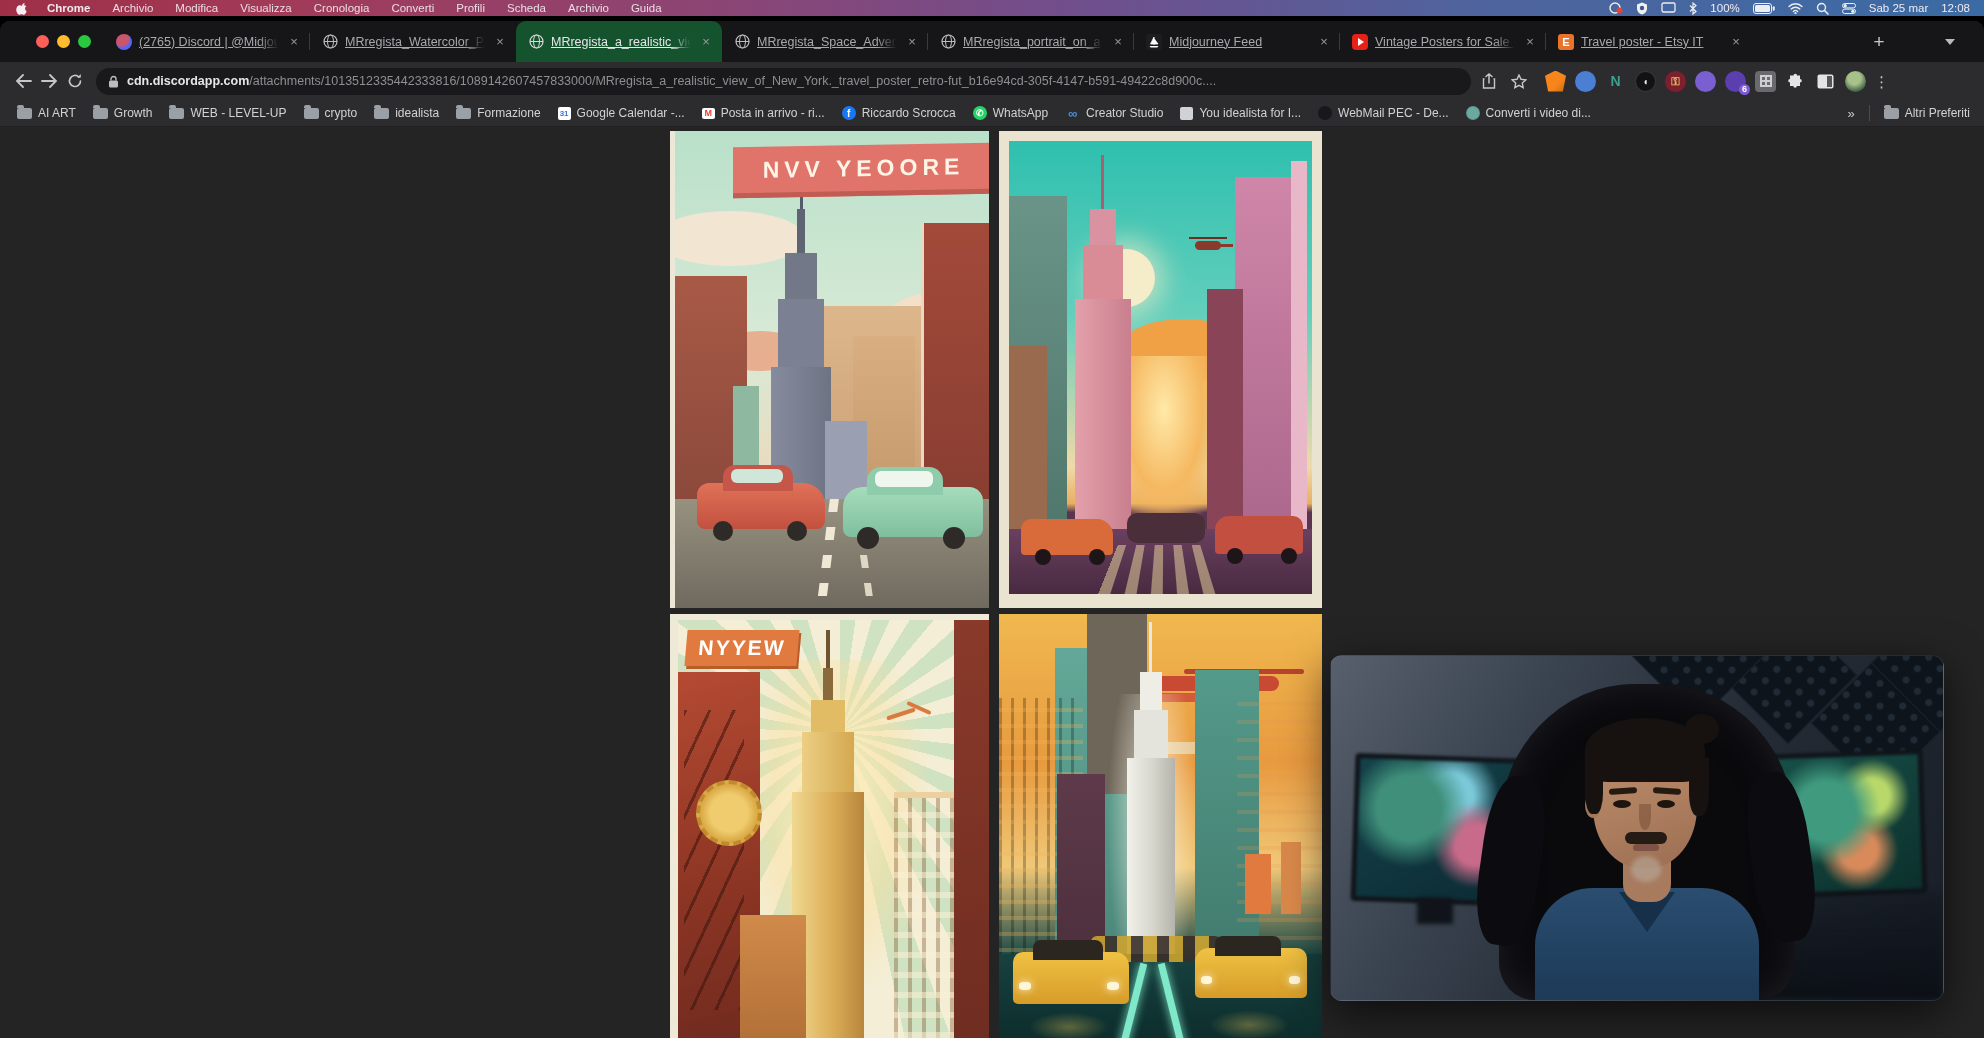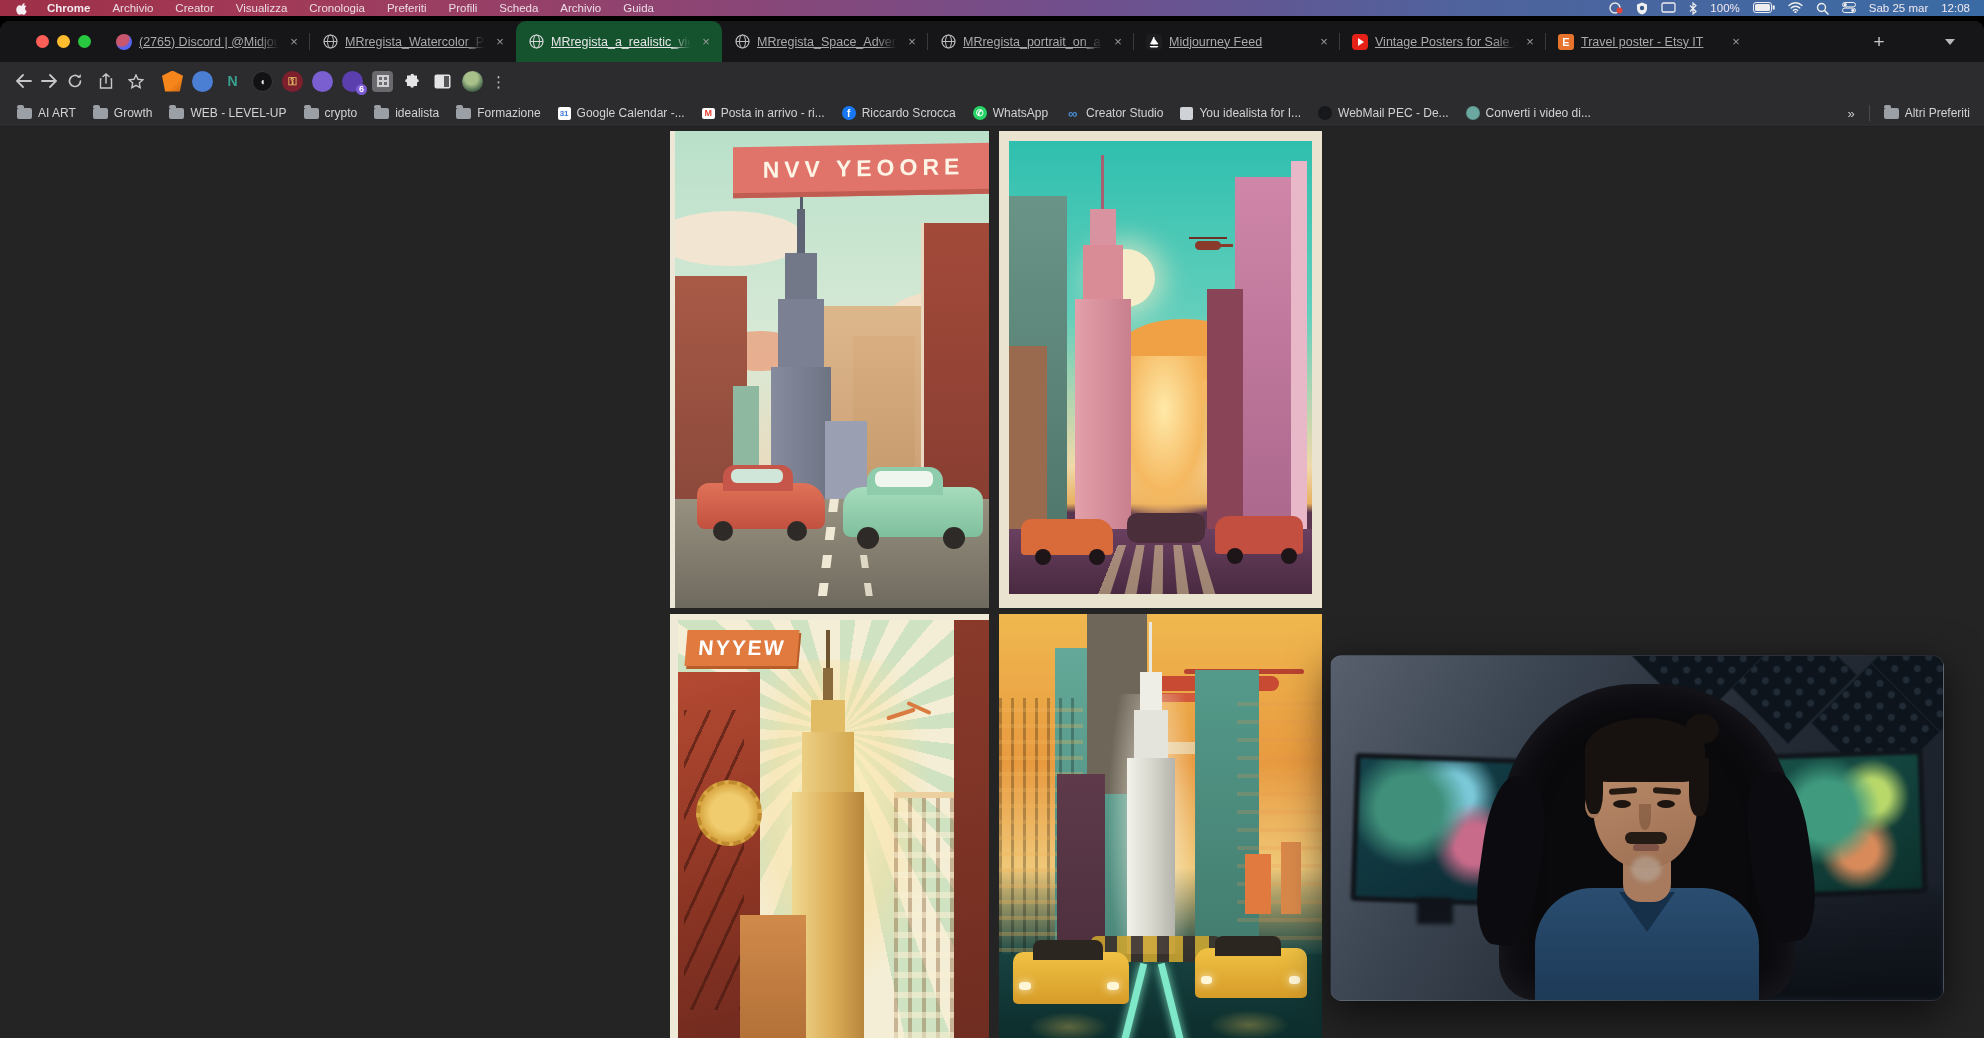--- a/index.html
+++ b/index.html
@@ -6,21 +6,21 @@
   body{width:1984px;height:1038px;background:#000;overflow:hidden;
        font-family:"Liberation Sans",sans-serif;position:relative;}
 
   
   #menubar{position:absolute;left:0;top:0;width:1984px;height:16px;
     background:linear-gradient(90deg,#9e2f47 0%,#a23a58 14%,#8e4472 34%,#6f4f8d 55%,#4f639d 74%,#3a6ba4 100%);
     display:flex;align-items:center;color:#f2e9ef;font-size:11.5px;}
   #menubar .mitem{margin-right:22px;white-space:nowrap;opacity:.92;}
   #menubar .mitem.bold{font-weight:bold;opacity:1;}
   #apple-logo{width:13px;height:13px;margin:0 18px 0 16px;flex:0 0 auto;}
-  #menustatus{margin-left:auto;display:flex;gap:13px;padding-right:14px;}
+  #menustatus{margin-left:auto;display:flex;align-items:center;gap:13px;padding-right:14px;}
   #menustatus svg{display:block;}
   #menustatus .stxt{font-size:11.5px;white-space:nowrap;}
 
   
   #chrome-window{position:absolute;left:0;top:21px;width:1984px;height:1017px;
     background:#242424;border-radius:10px 10px 0 0;overflow:hidden;}
 
   
   #tabstrip{position:absolute;left:0;top:0;width:100%;height:41px;background:#161618;}
   .traffic{position:absolute;top:14px;width:13px;height:13px;border-radius:50%;}
@@ -146,24 +146,24 @@
 </style>
 </head>
 <body>
 
 <div id="menubar">
   <svg id="apple-logo" viewBox="0 0 14 14">
     <path fill="#f6eef2" d="M9.3 1.2c.1.8-.3 1.5-.8 2-.5.6-1.3 1-2 .9-.1-.7.3-1.5.8-2 .5-.5 1.4-.9 2-.9zM11.5 10c-.3.8-.5 1.1-.9 1.8-.6.9-1.4 2-2.4 2-.9 0-1.1-.6-2.3-.6s-1.5.6-2.3.6c-1 0-1.7-1-2.3-1.9C-.2 9.6.0 6.4 1.4 4.8c.7-.8 1.7-1.3 2.6-1.3 1 0 1.6.6 2.4.6.8 0 1.2-.6 2.4-.6.8 0 1.7.5 2.3 1.2-2 1.1-1.7 4 .4 5.3z"></path>
   </svg>
   <span class="mitem bold">Chrome</span>
   <span class="mitem">Archivio</span>
-  <span class="mitem">Creator</span>
+  <span class="mitem">Modifica</span>
   <span class="mitem">Visualizza</span>
   <span class="mitem">Cronologia</span>
-  <span class="mitem">Preferiti</span>
+  <span class="mitem">Converti</span>
   <span class="mitem">Profili</span>
   <span class="mitem">Scheda</span>
   <span class="mitem">Archivio</span>
   <span class="mitem">Guida</span>
 
   <div id="menustatus">
     <svg width="14" height="12" viewBox="0 0 14 12">
       <circle cx="6" cy="6" r="5" fill="none" stroke="#eee" stroke-width="1.4"></circle>
       <circle cx="10.5" cy="8.5" r="3" fill="#e0443e"></circle>
     </svg>
@@ -300,20 +300,28 @@
           <path d="M9 1l6 6-6 6M15 7H1" stroke="#c6c6c8" stroke-width="1.8" fill="none" stroke-linecap="round"></path>
         </svg>
     </div>
     <div class="navbtn">
       <svg width="16" height="16" viewBox="0 0 16 16">
           <path d="M13.5 8a5.5 5.5 0 11-1.6-3.9" stroke="#c6c6c8" stroke-width="1.7" fill="none" stroke-linecap="round"></path>
           <path d="M13.8 1v3.4h-3.4z" fill="#c6c6c8"></path>
         </svg>
     </div>
 
+    <div id="urlbar">
+      <svg width="11" height="13" viewBox="0 0 11 13" style="margin-right:8px;flex:0 0 auto;">
+        <rect x="1" y="5.5" width="9" height="7" rx="1.5" fill="#bdbdbf"></rect>
+        <path d="M3 5.5V4a2.5 2.5 0 015 0v1.5" fill="none" stroke="#bdbdbf" stroke-width="1.4"></path>
+      </svg>
+      <span class="host">cdn.discordapp.com</span>
+      <span class="path">/attachments/1013512335442333816/1089142607457833000/MRregista_a_realistic_view_of_New_York._travel_poster_retro-fut_b16e94cd-305f-4147-b591-49422c8d900c....</span>
+    </div>
 
     <div class="tool-ico">
       <svg width="14" height="16" viewBox="0 0 14 16">
           <path d="M7 1v9M4 3.5L7 1l3 2.5" stroke="#c6c6c8" stroke-width="1.5" fill="none" stroke-linecap="round"></path>
           <path d="M2.5 6H1.5v9h11V6h-1" stroke="#c6c6c8" stroke-width="1.4" fill="none"></path>
         </svg>
     </div>
     <div class="tool-ico">
       <svg width="16" height="15" viewBox="0 0 16 15">
           <path d="M8 1l2 4.3 4.7.6-3.4 3.2.9 4.6L8 11.4l-4.2 2.3.9-4.6L1.3 5.9 6 5.3z" fill="none" stroke="#c6c6c8" stroke-width="1.4"></path>

